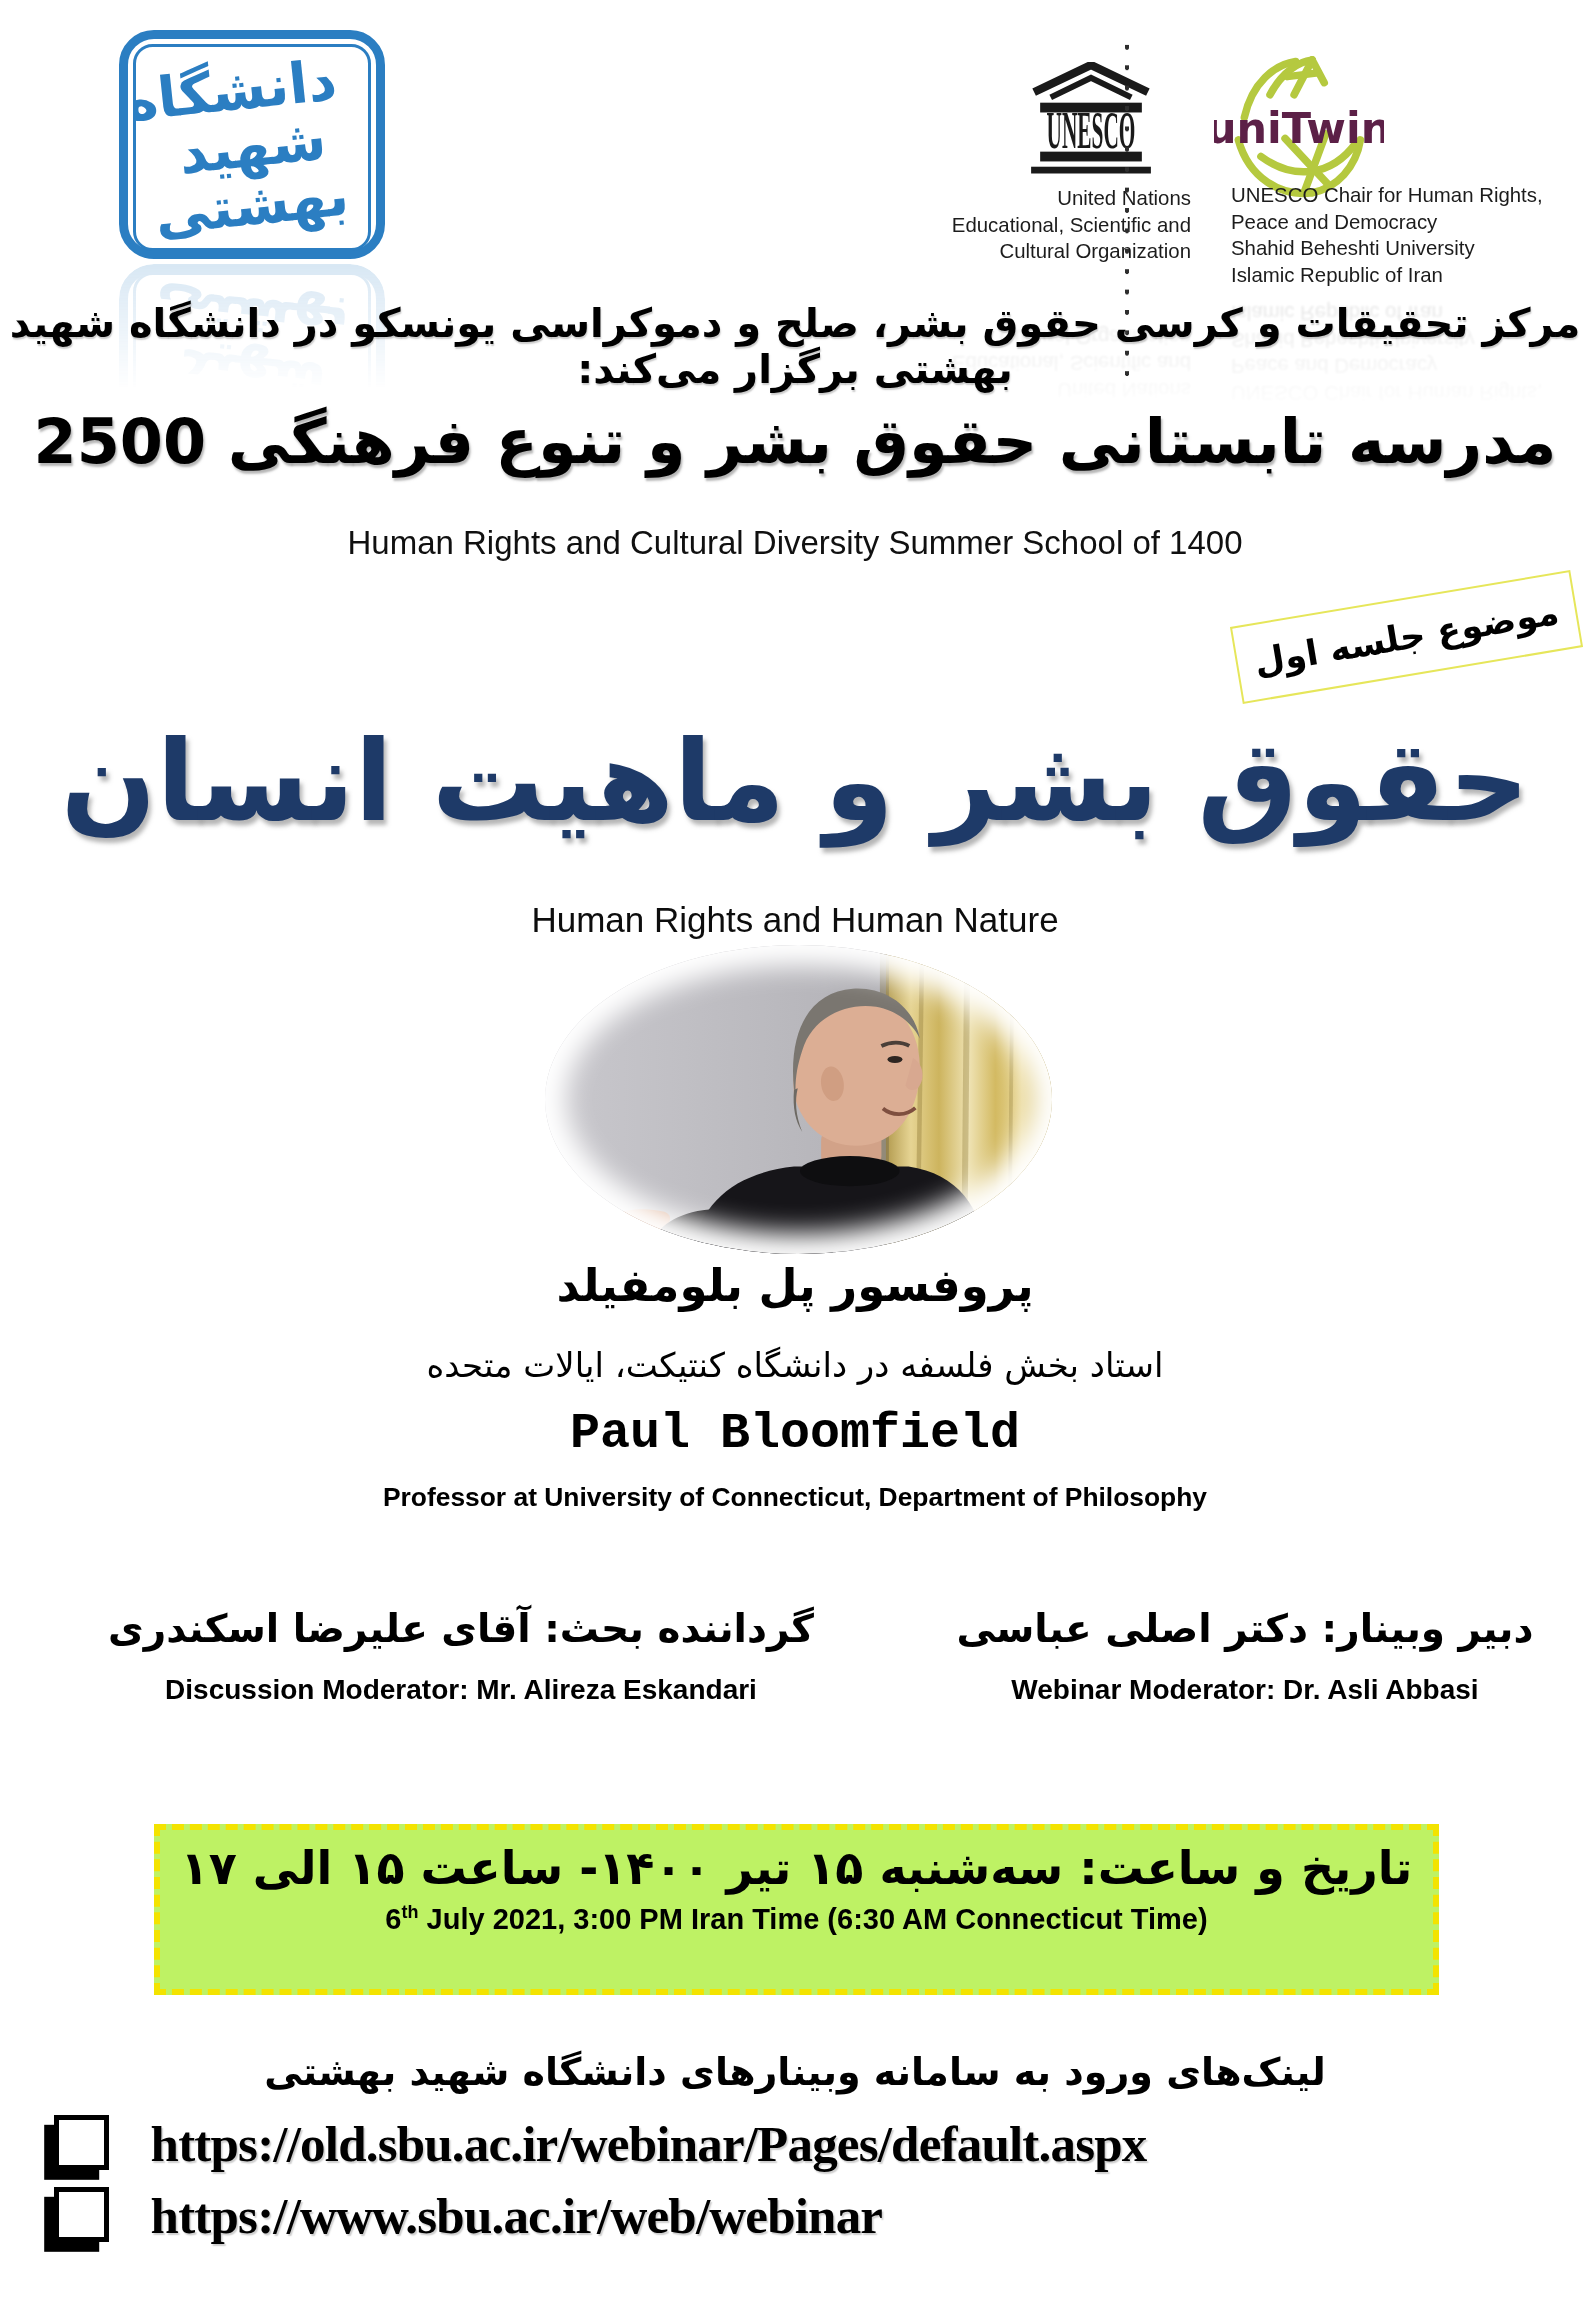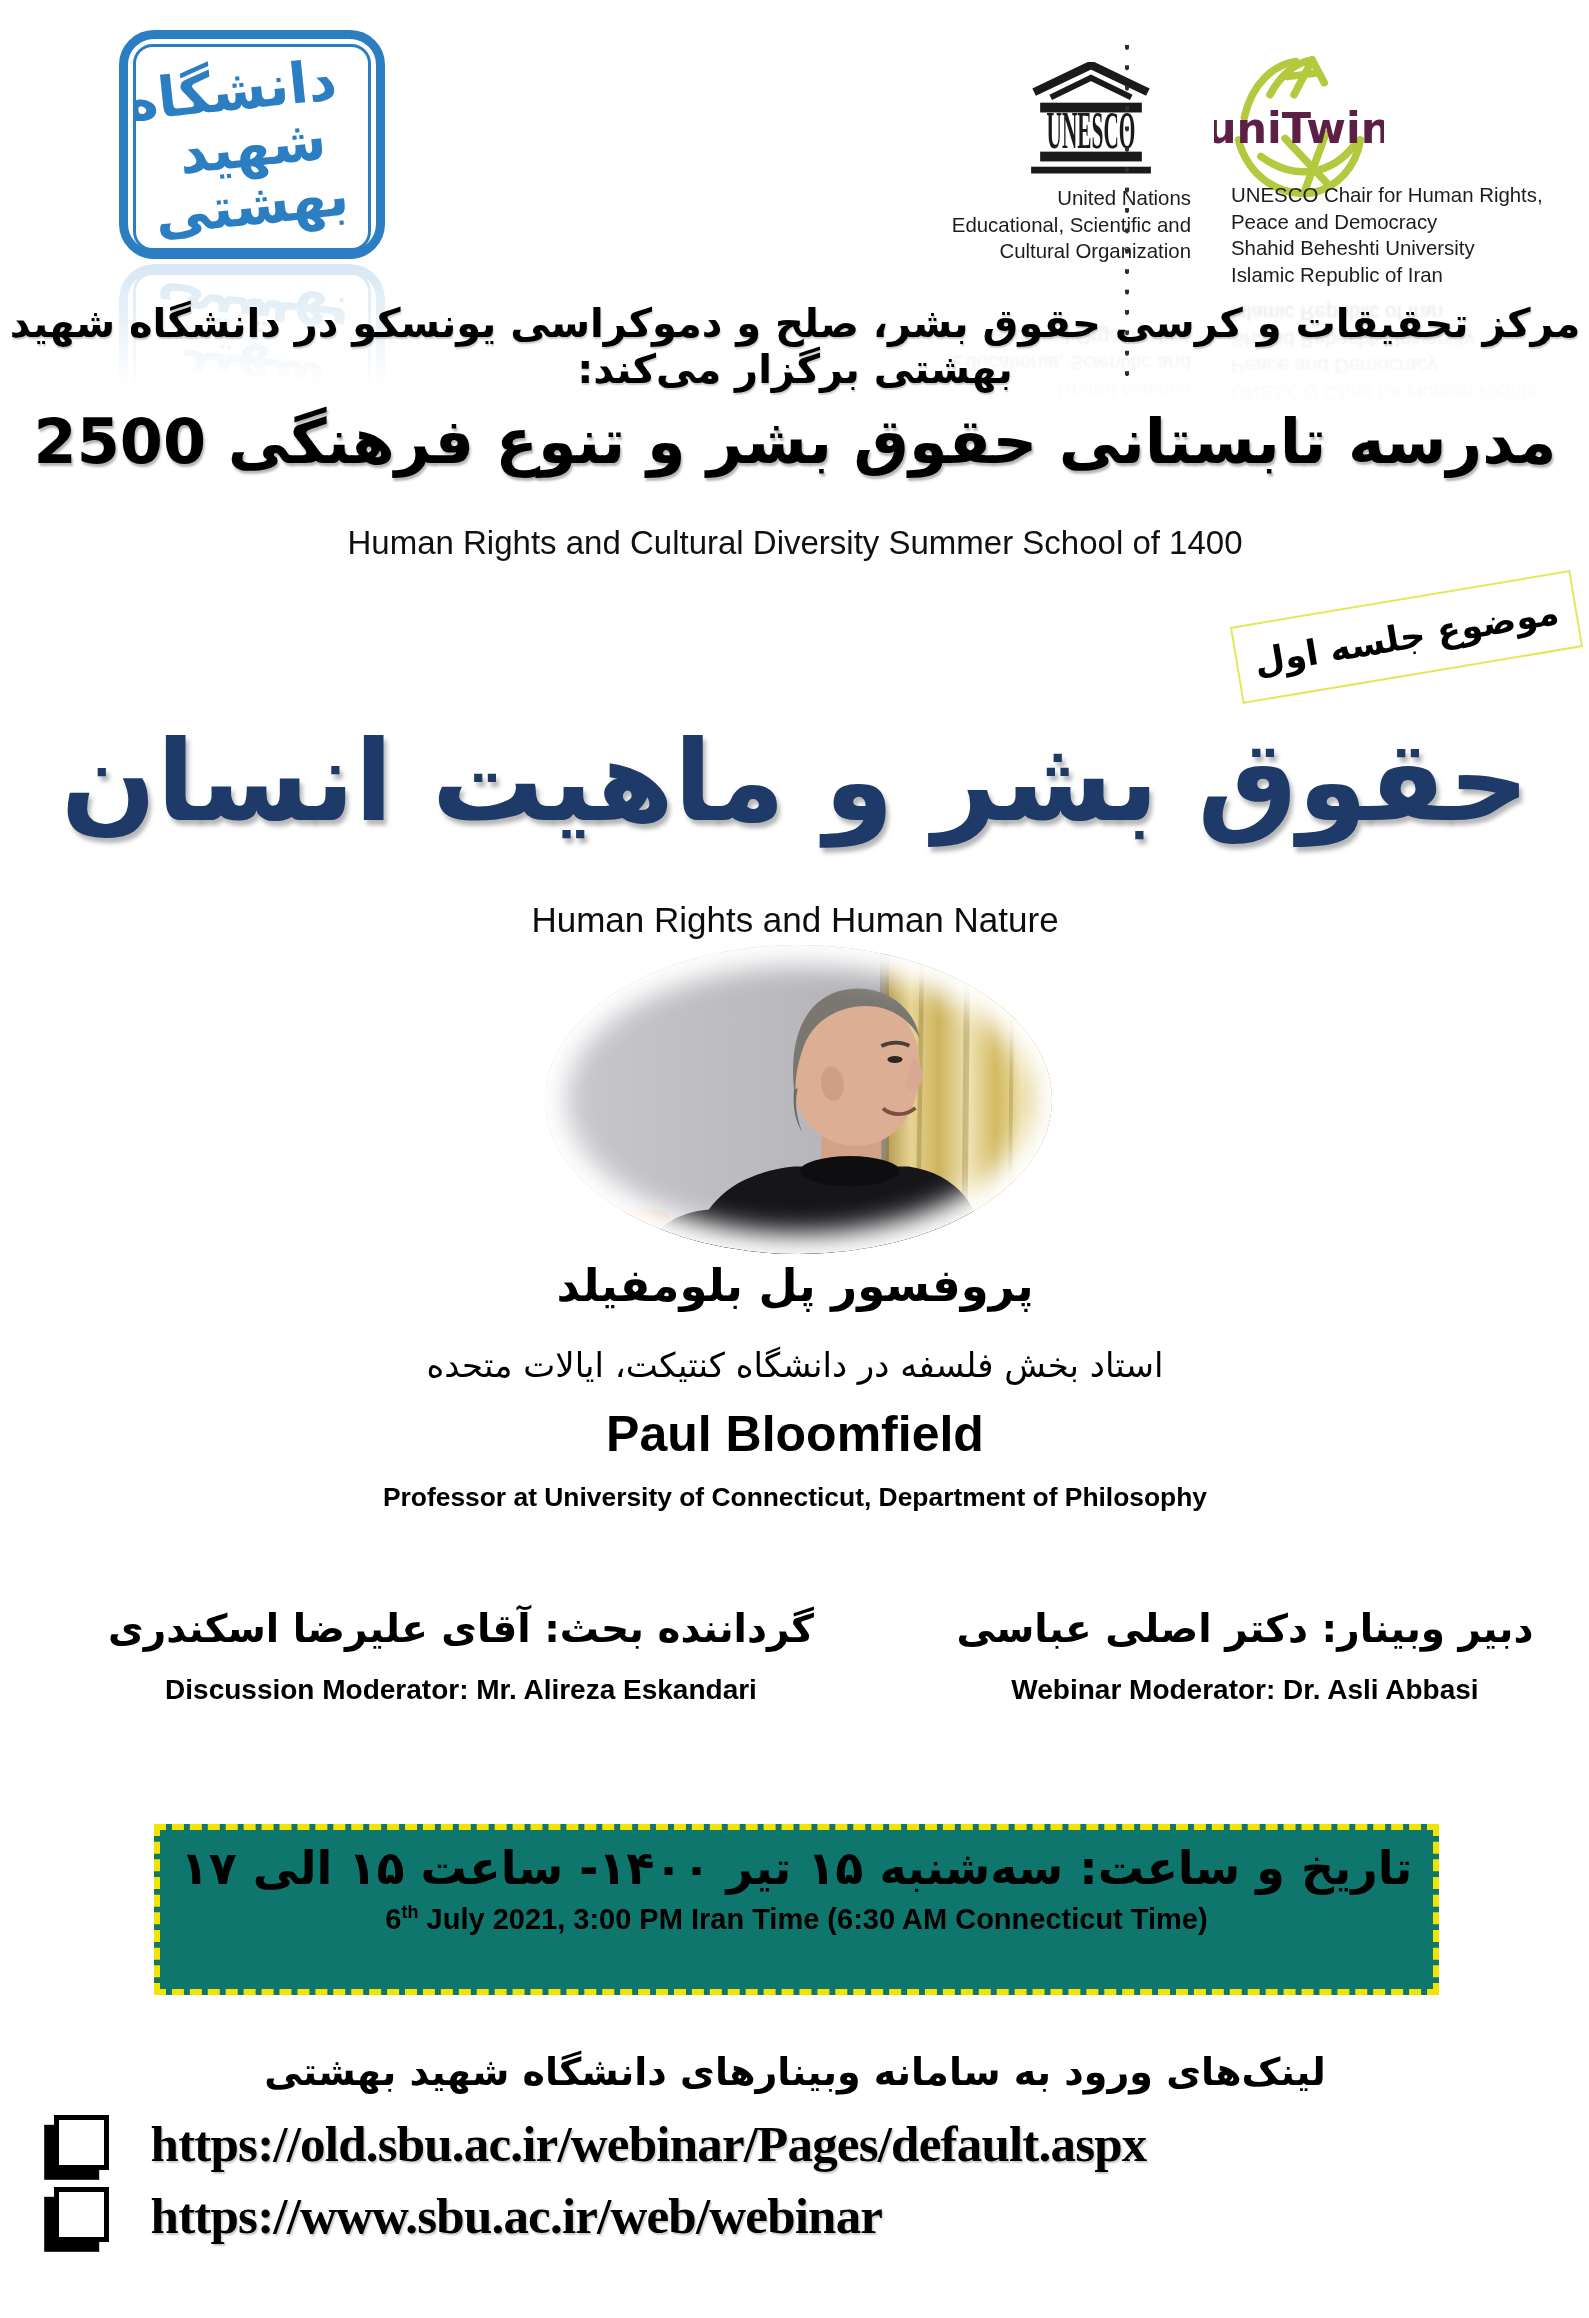--- a/index.html
+++ b/index.html
@@ -51,33 +51,33 @@
 
   
   .photo{left:545px;top:945px;width:507px;height:309px;border-radius:50%;overflow:hidden;}
   .photo svg{display:block;}
   .photo-feather{position:absolute;left:545px;top:945px;width:507px;height:309px;border-radius:50%;
                  box-shadow:inset 0 0 26px 21px #ffffff;pointer-events:none;}
 
   
   .speaker-name-fa{top:1259px;font-size:45px;font-weight:bold;text-align:center;}
   .speaker-affil-fa{top:1345px;font-size:34px;}
-  .speaker-name-en{top:1405px;font-size:50px;font-weight:bold;font-family:Liberation Sans, sans-serif;}
+  .speaker-name-en{top:1405px;font-size:50px;font-weight:bold;font-family:Liberation Mono, monospace;}
   .speaker-affil-en{top:1482px;font-size:26.4px;font-weight:bold;font-family:"Liberation Sans",sans-serif;}
 
   
   .mod-col{top:1606px;text-align:center;}
   .mod-left{left:57px;width:808px;}
   .mod-right{left:894px;width:702px;}
   .mod-fa{font-size:39px;font-weight:bold;margin-bottom:22.6px;}
   .mod-en{font-size:28px;font-weight:bold;font-family:"Liberation Sans",sans-serif;}
 
   
   .datebox{left:154px;top:1824px;width:1285px;height:171px;border:6.8px dashed #f3e300;
-           box-sizing:border-box;text-align:center;background:#0f766e;}
+           box-sizing:border-box;text-align:center;background:#bef264;}
   .datebox-fa{margin-top:10.6px;font-size:46px;font-weight:bold;}
   .datebox-en{margin-top:7.5px;font-size:29px;font-weight:bold;font-family:"Liberation Sans",sans-serif;}
   .datebox-en sup{font-size:18px;}
 
   
   .links-header{top:2050px;font-size:38px;font-weight:bold;}
   .links{left:42px;top:2115px;width:1510px;}
   .link-row{display:flex;align-items:flex-start;margin-bottom:12px;gap:19px;}
   .bullet{width:45px;height:45px;border:5.3px solid #000;background:#fff;flex:none;
           box-shadow:-9.8px 9.8px 0 0 #000;margin:0 22.6px 4.5px 12px;}

